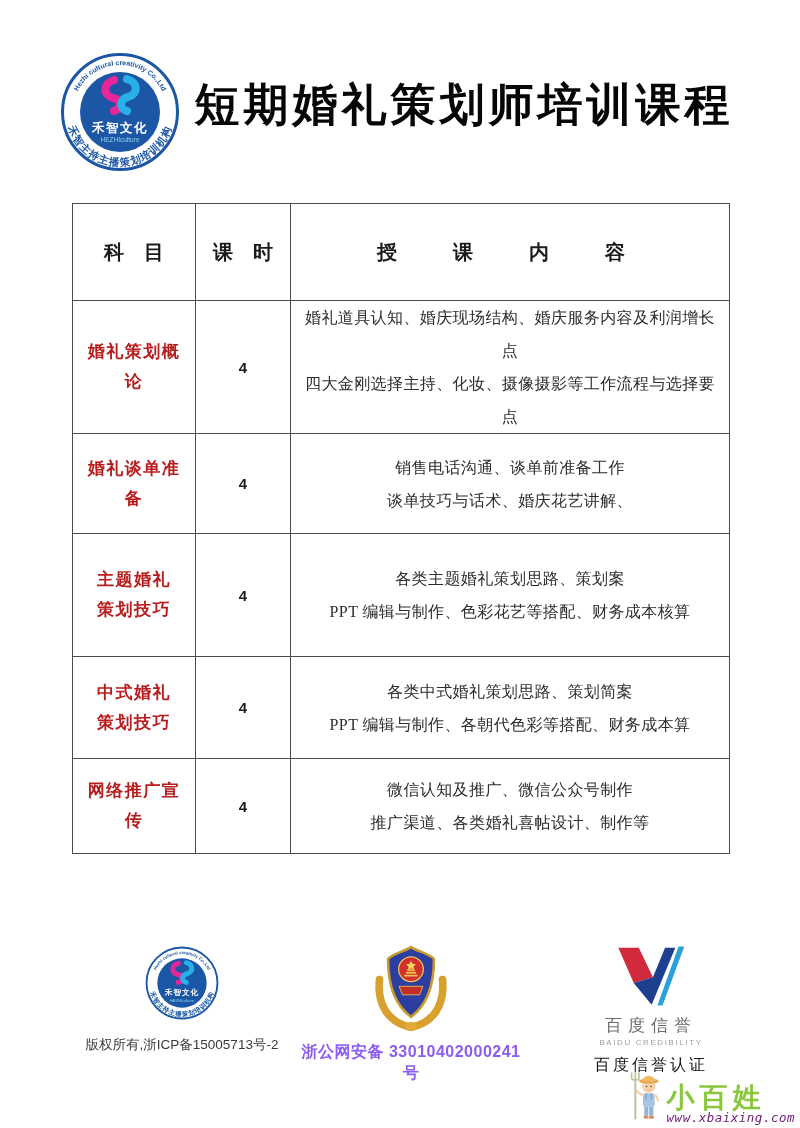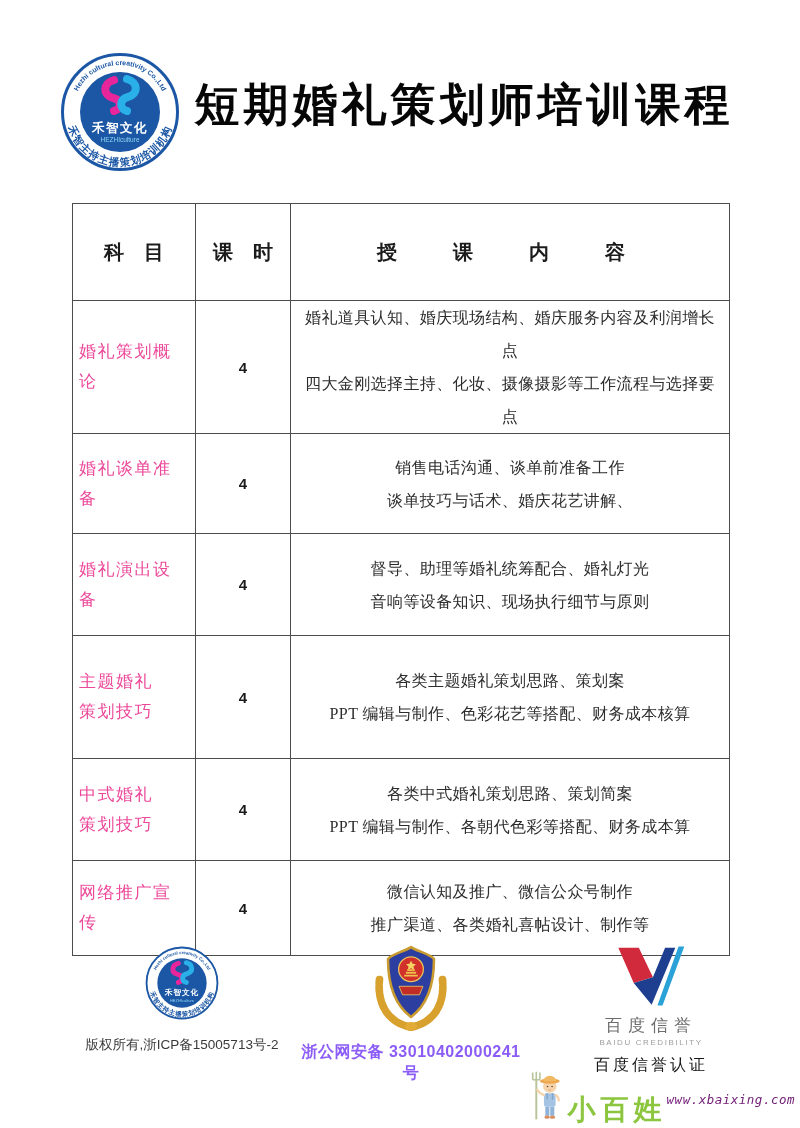--- a/index.html
+++ b/index.html
@@ -19,21 +19,21 @@
   }
 
   
   table.course { position:absolute; left:72px; top:203px; border-collapse:collapse; table-layout:fixed; }
   table.course td { border:1px solid #4c4c4c; vertical-align:middle; padding:0 6px; }
   .col-subject { width:123px; } .col-hours { width:95px; } .col-content { width:439px; }
   .rh-head { height:97px; } .rh-0 { height:107px; } .rh-1 { height:100px; }
   .rh-2 { height:102px; } .rh-3 { height:123px;padding-left:24px; } .rh-4 { height:102px; } .rh-5 { height:95px; }
   .th-cell { text-align:center; font-size:20px; font-weight:600; color:#1b1b1b; }
   .th-wide { letter-spacing:18px; }
-  .subject-cell { text-align:left; font-size:17px; letter-spacing:1.5px; color:#ec4899; line-height:30px; }
+  .subject-cell { text-align:center; font-size:17px; letter-spacing:1.5px; color:#b91c1c; line-height:30px;font-weight:bold; }
   .hours-cell {
     text-align:center; font-family:"Liberation Sans","DejaVu Sans",sans-serif;
     font-size:15px; font-weight:600; color:#1a1a1a;
   }
   .content-cell { text-align:center; font-size:16px; color:#2d2d2d; line-height:33px; letter-spacing:0.4px; }
 
   
   .f-left  { position:absolute; left:66px;  top:946px; width:232px; text-align:center; }
   .f-center{ position:absolute; left:300px; top:942px; width:222px; text-align:center; }
   .f-right { position:absolute; left:556px; top:944px; width:190px; text-align:center;
@@ -49,21 +49,21 @@
     font-size:16px; font-weight:700; color:#8b5cf6; letter-spacing:0.5px;
   }
   .baidu-v { width:78px; height:64px; }
   .baidu-name { margin-top:2px; font-size:17px; color:#6d6d6d; letter-spacing:6px; }
   .baidu-en   { margin-top:1px; font-size:8px;  color:#9d9d9d; letter-spacing:1.6px; }
   .baidu-cert { margin-top:8px; font-size:16px; color:#151515; letter-spacing:3px; font-weight:500; }
 
   
   .watermark { position:absolute; right:5px; bottom:3px; display:flex; align-items:flex-end; }
   .mascot { width:36px; height:58px; flex:0 0 auto; margin-right:2px; }
-  .wm-col { display:flex; flex-direction:row; align-items:flex-start; }
+  .wm-col { display:flex; flex-direction:column; align-items:flex-start; }
   .wm-name {
     font-family:"Liberation Sans","DejaVu Sans",sans-serif;
     font-size:28px; font-weight:700; color:#8cc63f; letter-spacing:5px; line-height:30px;
   }
   .wm-url {
     font-family:"DejaVu Sans Mono",monospace;
     font-size:12.5px; color:#701a75; margin-top:-3px; letter-spacing:0.5px;font-style:italic;
   }
 
   svg text { user-select:none; }
@@ -123,30 +123,20 @@
       <td class="subject-cell">
         <div>婚礼谈单准备</div>
       </td>
       <td class="hours-cell">4</td>
       <td class="content-cell">
         <div>销售电话沟通、谈单前准备工作</div>
         <div>谈单技巧与话术、婚庆花艺讲解、</div>
       </td>
     </tr>
 
-    <tr class="rh-2">
-      <td class="subject-cell">
-        <div>婚礼演出设备</div>
-      </td>
-      <td class="hours-cell">4</td>
-      <td class="content-cell">
-        <div>督导、助理等婚礼统筹配合、婚礼灯光</div>
-        <div>音响等设备知识、现场执行细节与原则</div>
-      </td>
-    </tr>
 
     <tr class="rh-3">
       <td class="subject-cell">
         <div>主题婚礼</div>
         <div>策划技巧</div>
       </td>
       <td class="hours-cell">4</td>
       <td class="content-cell">
         <div>各类主题婚礼策划思路、策划案</div>
         <div>PPT 编辑与制作、色彩花艺等搭配、财务成本核算</div>

